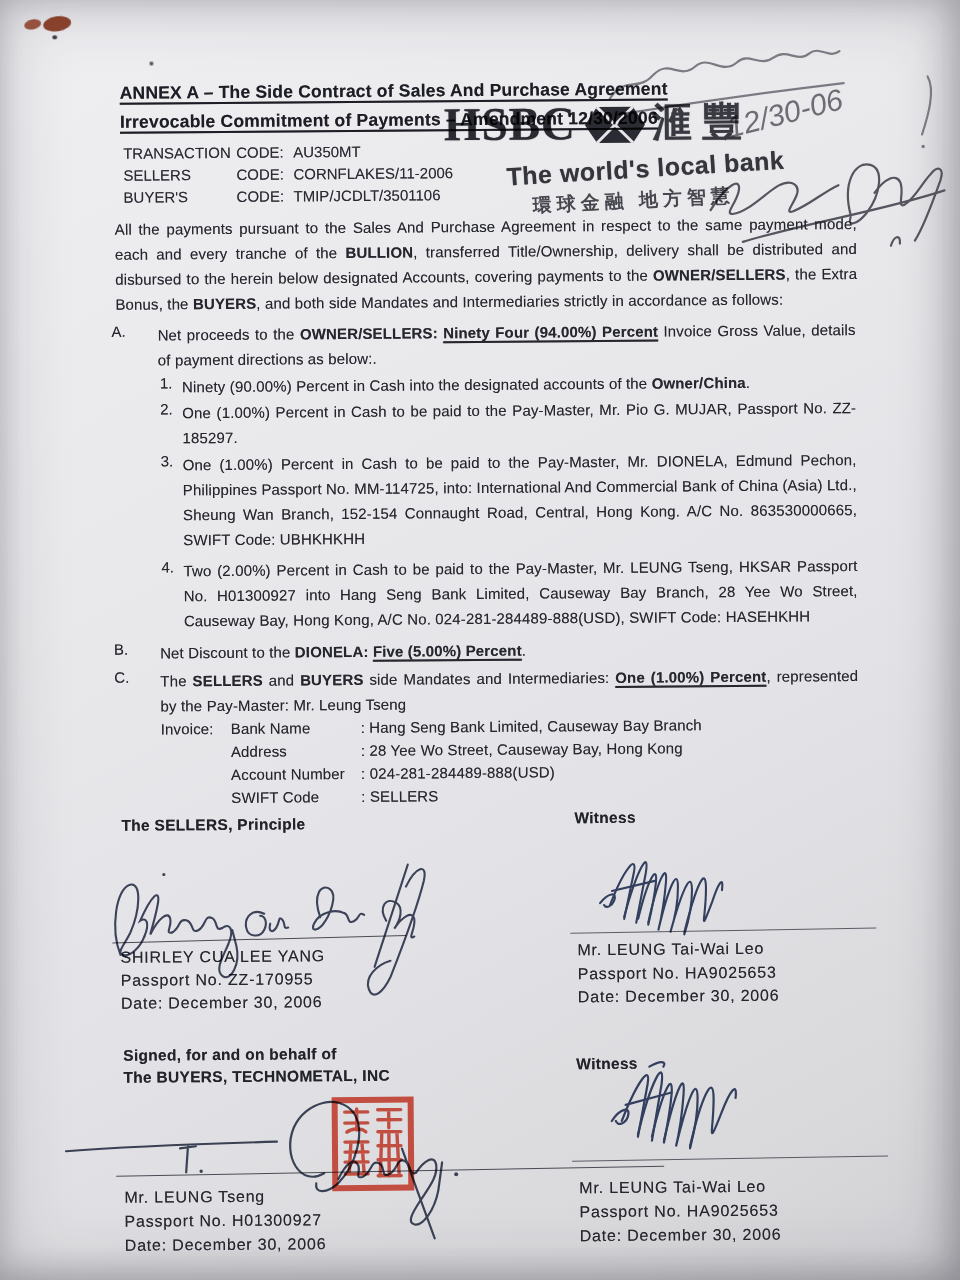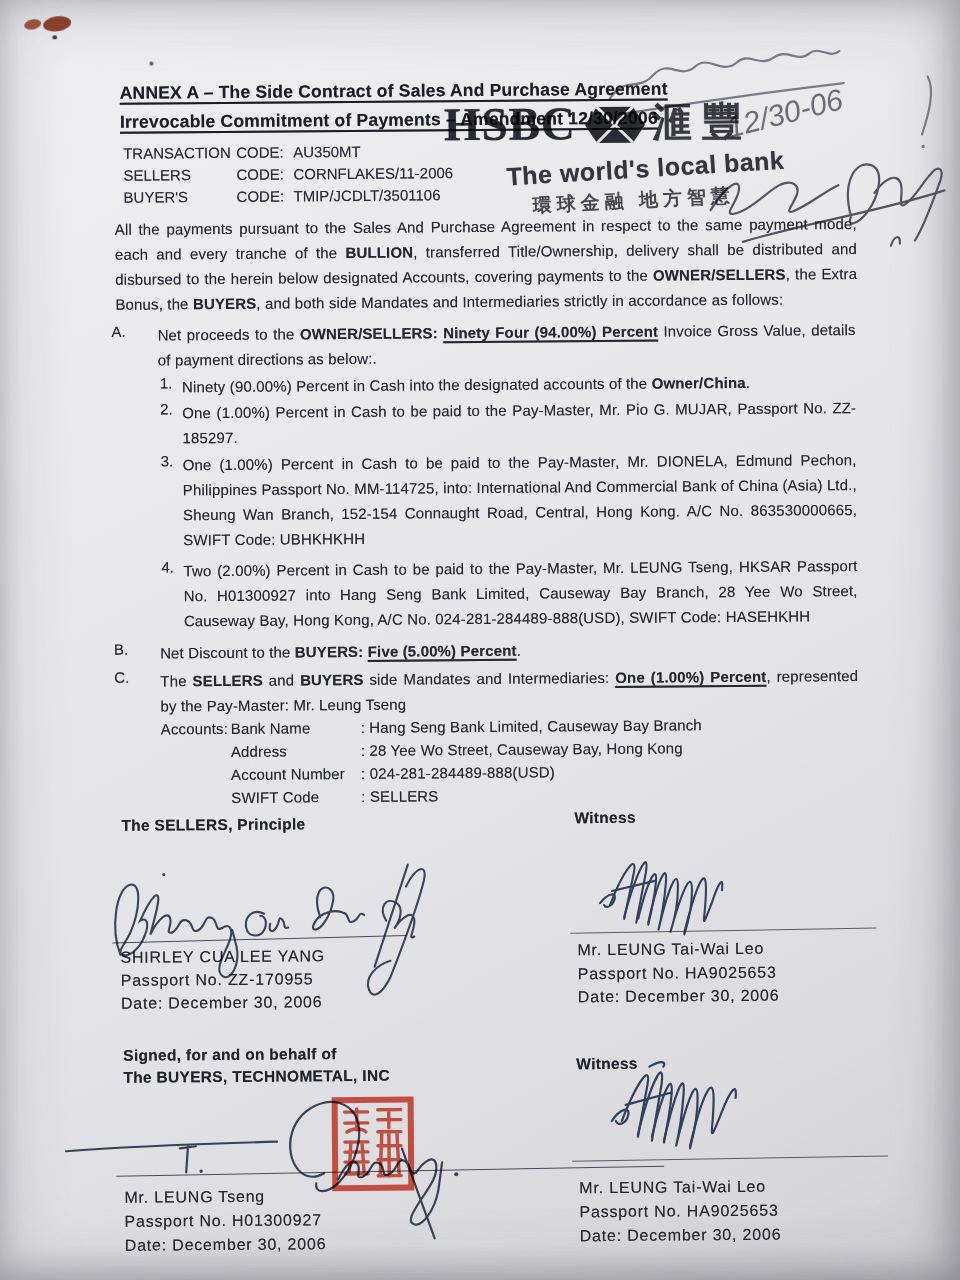--- a/index.html
+++ b/index.html
@@ -104,27 +104,27 @@
     <div class="abs item-num" style="left:162px;top:398px;">2.</div>
     <div class="abs txt just" style="left:184px;top:398px;width:674px;"><span>One (1.00%) Percent in Cash to be paid to the Pay-Master, Mr. Pio G. MUJAR, Passport No. ZZ-185297.</span></div>
 
     <div class="abs item-num" style="left:162px;top:450px;">3.</div>
     <div class="abs txt just" style="left:184px;top:450px;width:674px;"><span>One (1.00%) Percent in Cash to be paid to the Pay-Master, Mr. DIONELA, Edmund Pechon, Philippines Passport No. MM-114725, into: International And Commercial Bank of China (Asia) Ltd., Sheung Wan Branch, 152-154 Connaught Road, Central, Hong Kong. A/C No. 863530000665, SWIFT Code: UBHKHKHH</span></div>
 
     <div class="abs item-num" style="left:162px;top:556px;">4.</div>
     <div class="abs txt just" style="left:184px;top:556px;width:674px;"><span>Two (2.00%) Percent in Cash to be paid to the Pay-Master, Mr. LEUNG Tseng, HKSAR Passport No. H01300927 into Hang Seng Bank Limited, Causeway Bay Branch, 28 Yee Wo Street, Causeway Bay, Hong Kong, A/C No. 024-281-284489-888(USD), SWIFT Code: HASEHKHH</span></div>
 
     <div class="abs sec-label" style="left:114px;top:638px;">B.</div>
-    <div class="abs txt" style="left:160px;top:638px;width:698px;"><span>Net Discount to the </span><span class="b">BUYERS:</span><span> </span><span class="b u">Five (5.00%) Percent</span><span>.</span></div>
+    <div class="abs txt" style="left:160px;top:638px;width:698px;"><span>Net Discount to the </span><span class="b">DIONELA:</span><span> </span><span class="b u">Five (5.00%) Percent</span><span>.</span></div>
 
     <div class="abs sec-label" style="left:114px;top:666px;">C.</div>
     <div class="abs txt just" style="left:160px;top:666px;width:698px;"><span>The </span><span class="b">SELLERS</span><span> and </span><span class="b">BUYERS</span><span> side Mandates and Intermediaries: </span><span class="b u">One (1.00%) Percent</span><span>, represented by the Pay-Master: Mr. Leung Tseng</span></div>
 
     <div class="abs" style="left:160px;top:714px;width:600px;">
-      <div class="txt" style="position:absolute;left:0;top:0;">Accounts:</div>
+      <div class="txt" style="position:absolute;left:0;top:0;">Invoice:</div>
       <div class="txt" style="position:absolute;left:70px;top:0;width:530px;">
         <span class="bank-label" style="width:130px;">Bank Name</span><span>: Hang Seng Bank Limited, Causeway Bay Branch</span>
       </div>
       <div class="txt" style="position:absolute;left:70px;top:23px;width:530px;">
         <span class="bank-label" style="width:130px;">Address</span><span>: 28 Yee Wo Street, Causeway Bay, Hong Kong</span>
       </div>
       <div class="txt" style="position:absolute;left:70px;top:46px;width:530px;">
         <span class="bank-label" style="width:130px;">Account Number</span><span>: 024-281-284489-888(USD)</span>
       </div>
       <div class="txt" style="position:absolute;left:70px;top:69px;width:530px;">

